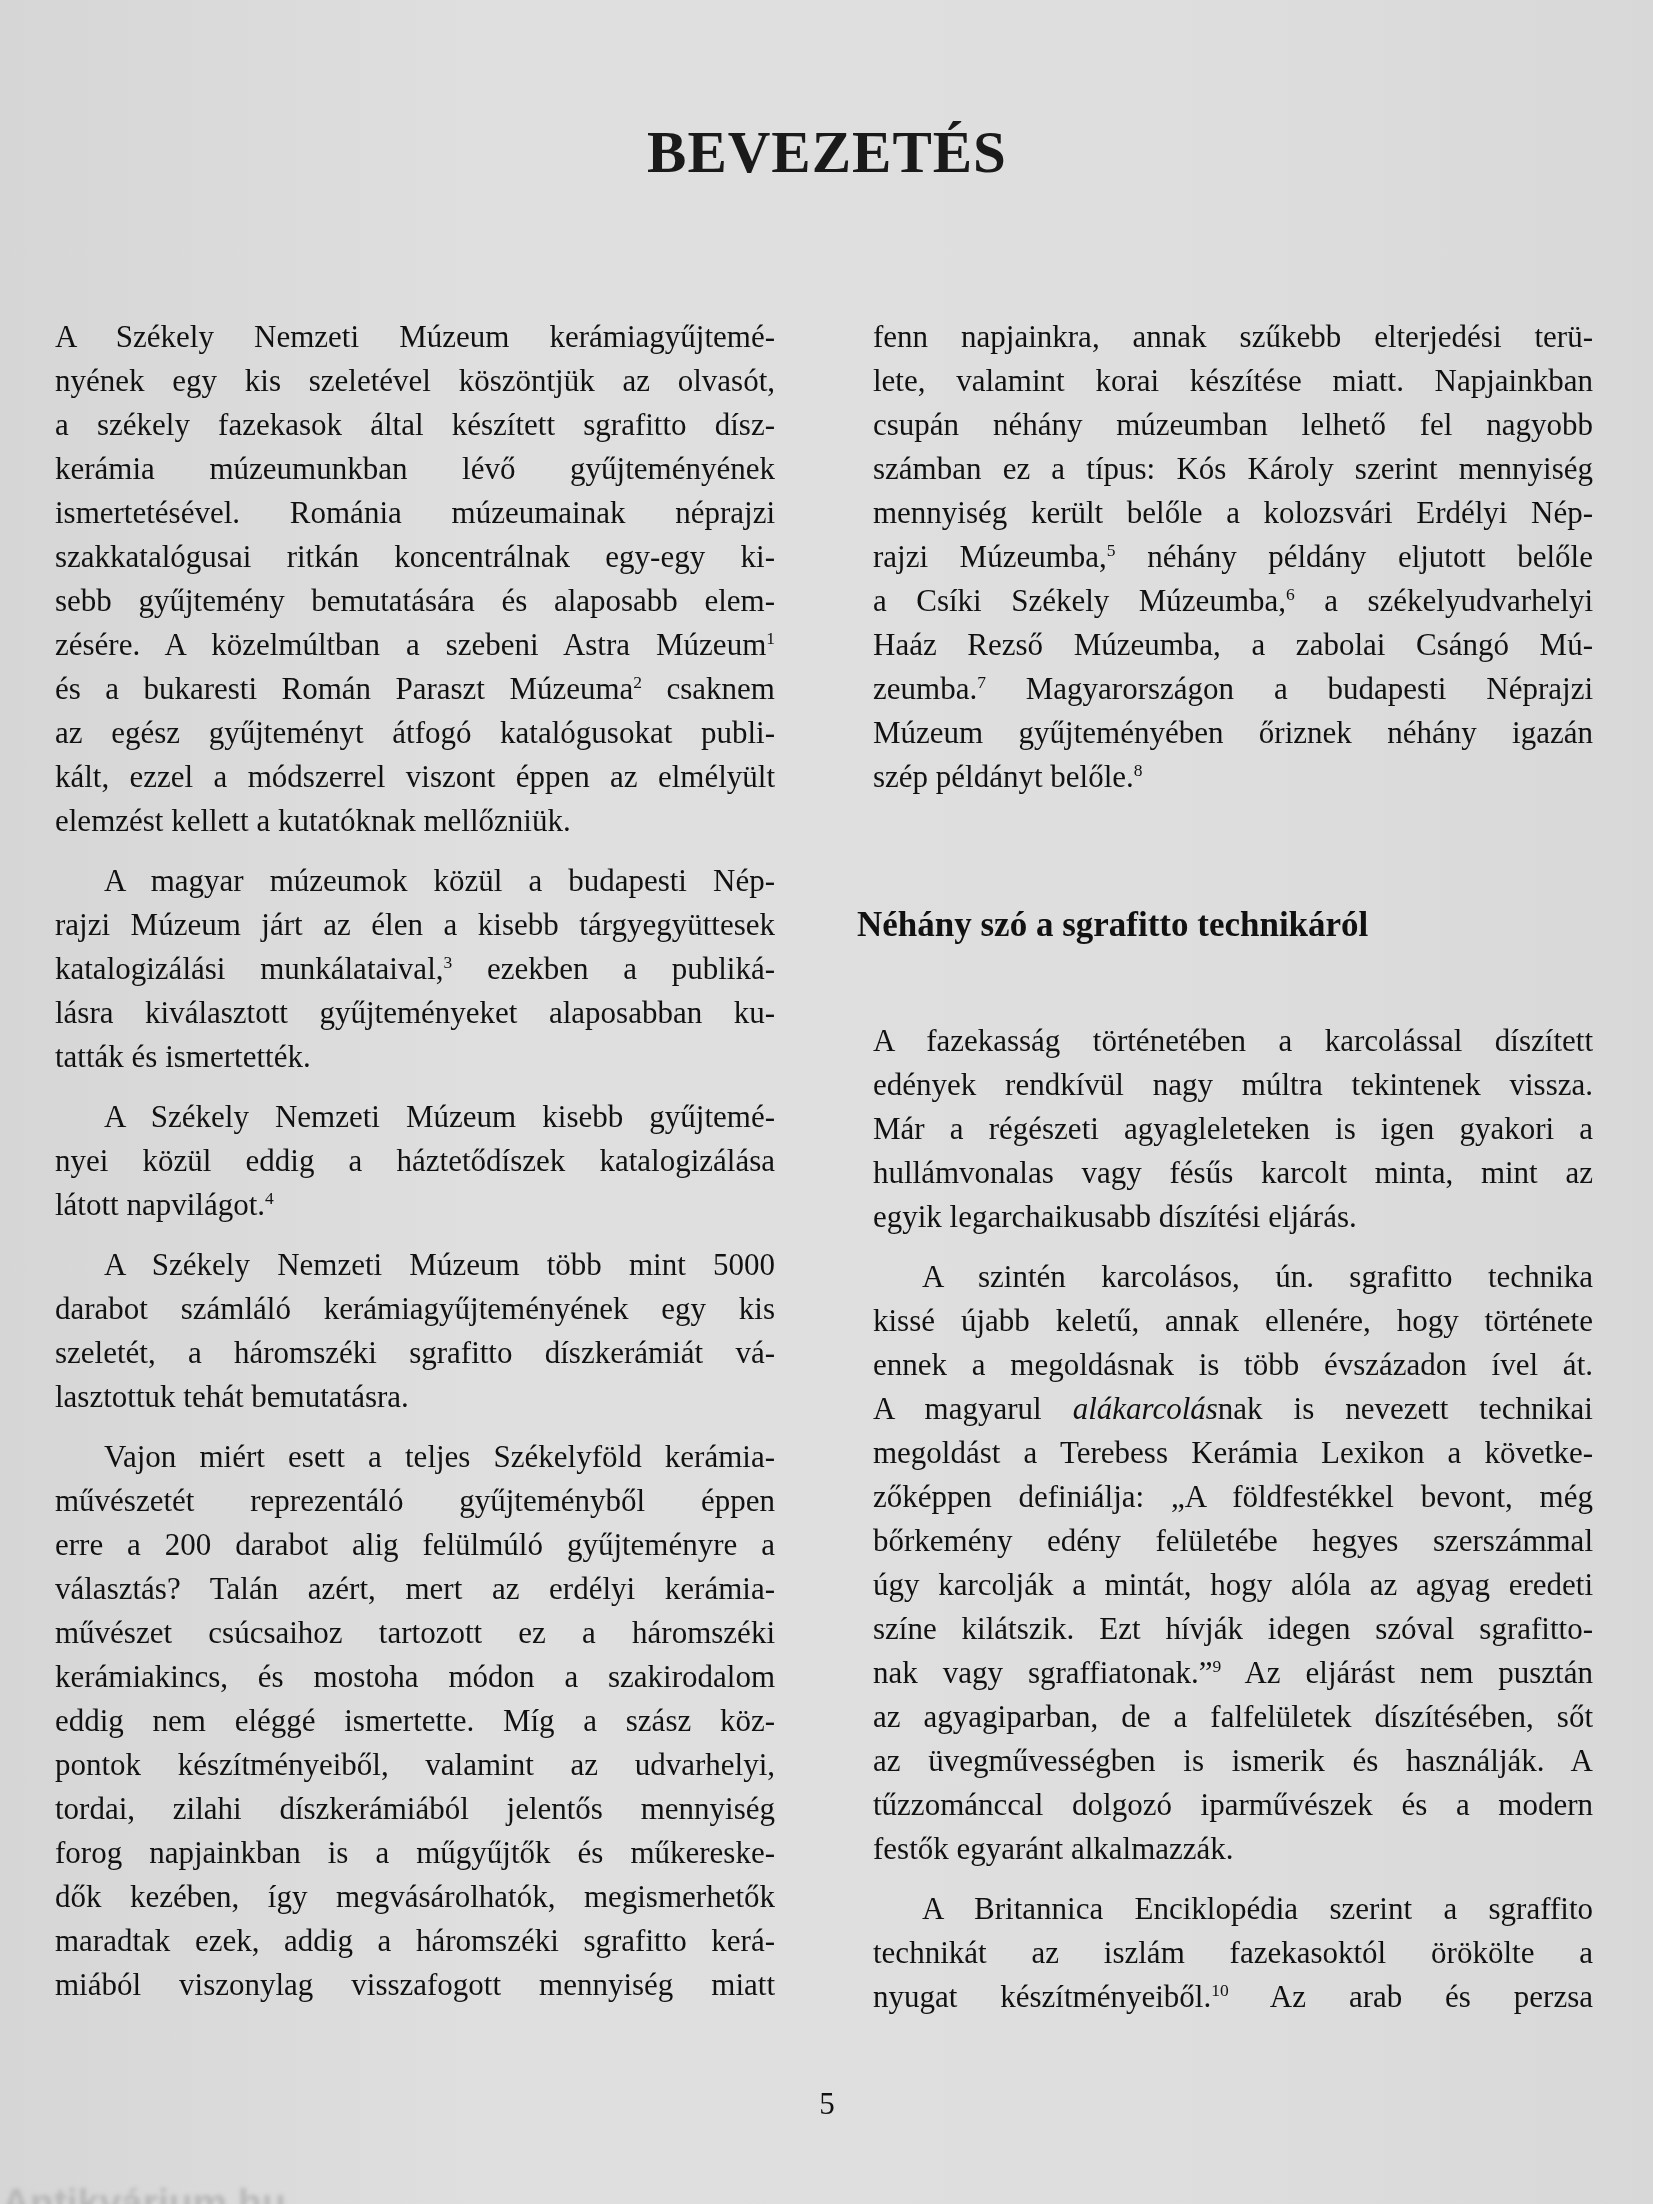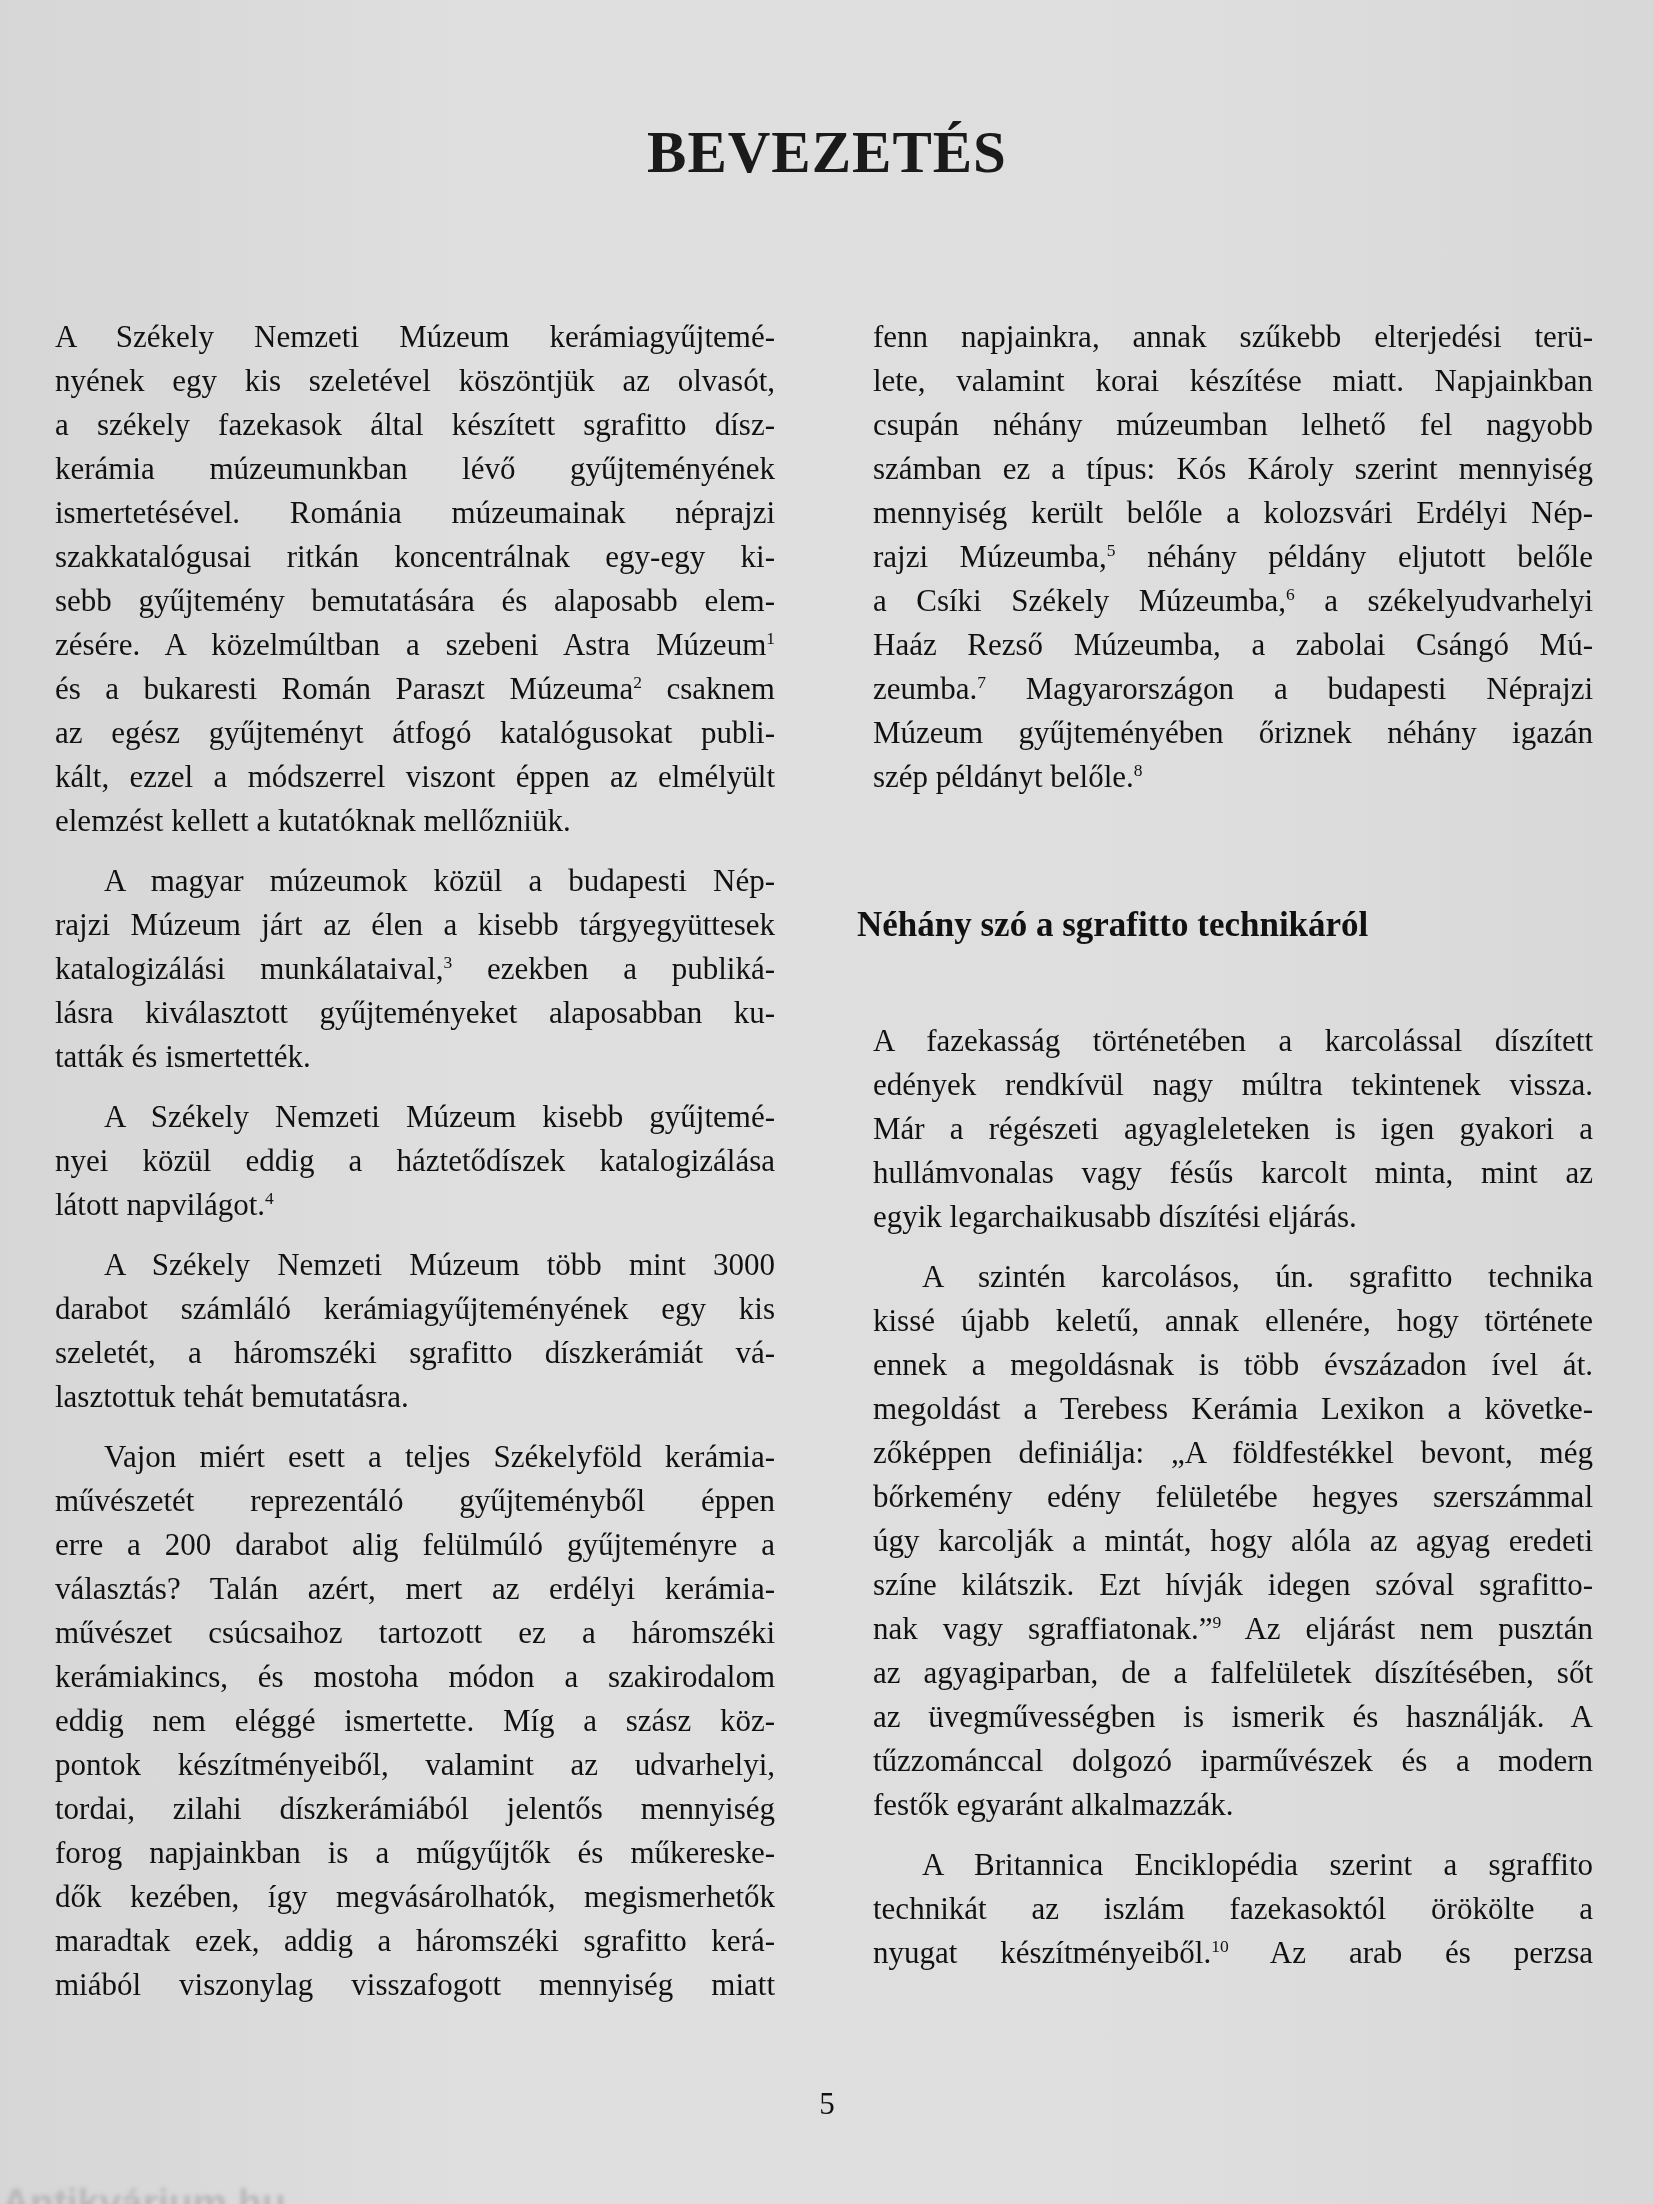--- a/index.html
+++ b/index.html
@@ -76,21 +76,21 @@
       <span class="line"><span>katalogizálási munkálataival,</span><sup>3</sup><span> ezekben a publiká-</span></span>
       <span class="line">lásra kiválasztott gyűjteményeket alaposabban ku-</span>
       <span class="line last">tatták és ismertették.</span>
     </p>
     <p>
       <span class="line" style="padding-left:49px">A Székely Nemzeti Múzeum kisebb gyűjtemé-</span>
       <span class="line">nyei közül eddig a háztetődíszek katalogizálása</span>
       <span class="line last"><span>látott napvilágot.</span><sup>4</sup></span>
     </p>
     <p>
-      <span class="line" style="padding-left:49px">A Székely Nemzeti Múzeum több mint 3000</span>
+      <span class="line" style="padding-left:49px">A Székely Nemzeti Múzeum több mint 5000</span>
       <span class="line">darabot számláló kerámiagyűjteményének egy kis</span>
       <span class="line">szeletét, a háromszéki sgrafitto díszkerámiát vá-</span>
       <span class="line last">lasztottuk tehát bemutatásra.</span>
     </p>
     <p>
       <span class="line" style="padding-left:49px">Vajon miért esett a teljes Székelyföld kerámia-</span>
       <span class="line">művészetét reprezentáló gyűjteményből éppen</span>
       <span class="line">erre a 200 darabot alig felülmúló gyűjteményre a</span>
       <span class="line">választás? Talán azért, mert az erdélyi kerámia-</span>
       <span class="line">művészet csúcsaihoz tartozott ez a háromszéki</span>
@@ -128,20 +128,21 @@
       <span class="line">A fazekasság történetében a karcolással díszített</span>
       <span class="line">edények rendkívül nagy múltra tekintenek vissza.</span>
       <span class="line">Már a régészeti agyagleleteken is igen gyakori a</span>
       <span class="line">hullámvonalas vagy fésűs karcolt minta, mint az</span>
       <span class="line last">egyik legarchaikusabb díszítési eljárás.</span>
     </p>
     <p>
       <span class="line" style="padding-left:49px">A szintén karcolásos, ún. sgrafitto technika</span>
       <span class="line">kissé újabb keletű, annak ellenére, hogy története</span>
       <span class="line">ennek a megoldásnak is több évszázadon ível át.</span>
+      <span class="line"><span>A magyarul </span><em>alákarcolás</em><span>nak is nevezett technikai</span></span>
       <span class="line">megoldást a Terebess Kerámia Lexikon a követke-</span>
       <span class="line">zőképpen definiálja: „A földfestékkel bevont, még</span>
       <span class="line">bőrkemény edény felületébe hegyes szerszámmal</span>
       <span class="line">úgy karcolják a mintát, hogy alóla az agyag eredeti</span>
       <span class="line">színe kilátszik. Ezt hívják idegen szóval sgrafitto-</span>
       <span class="line"><span>nak vagy sgraffiatonak.”</span><sup>9</sup><span> Az eljárást nem pusztán</span></span>
       <span class="line">az agyagiparban, de a falfelületek díszítésében, sőt</span>
       <span class="line">az üvegművességben is ismerik és használják. A</span>
       <span class="line">tűzzománccal dolgozó iparművészek és a modern</span>
       <span class="line last">festők egyaránt alkalmazzák.</span>

